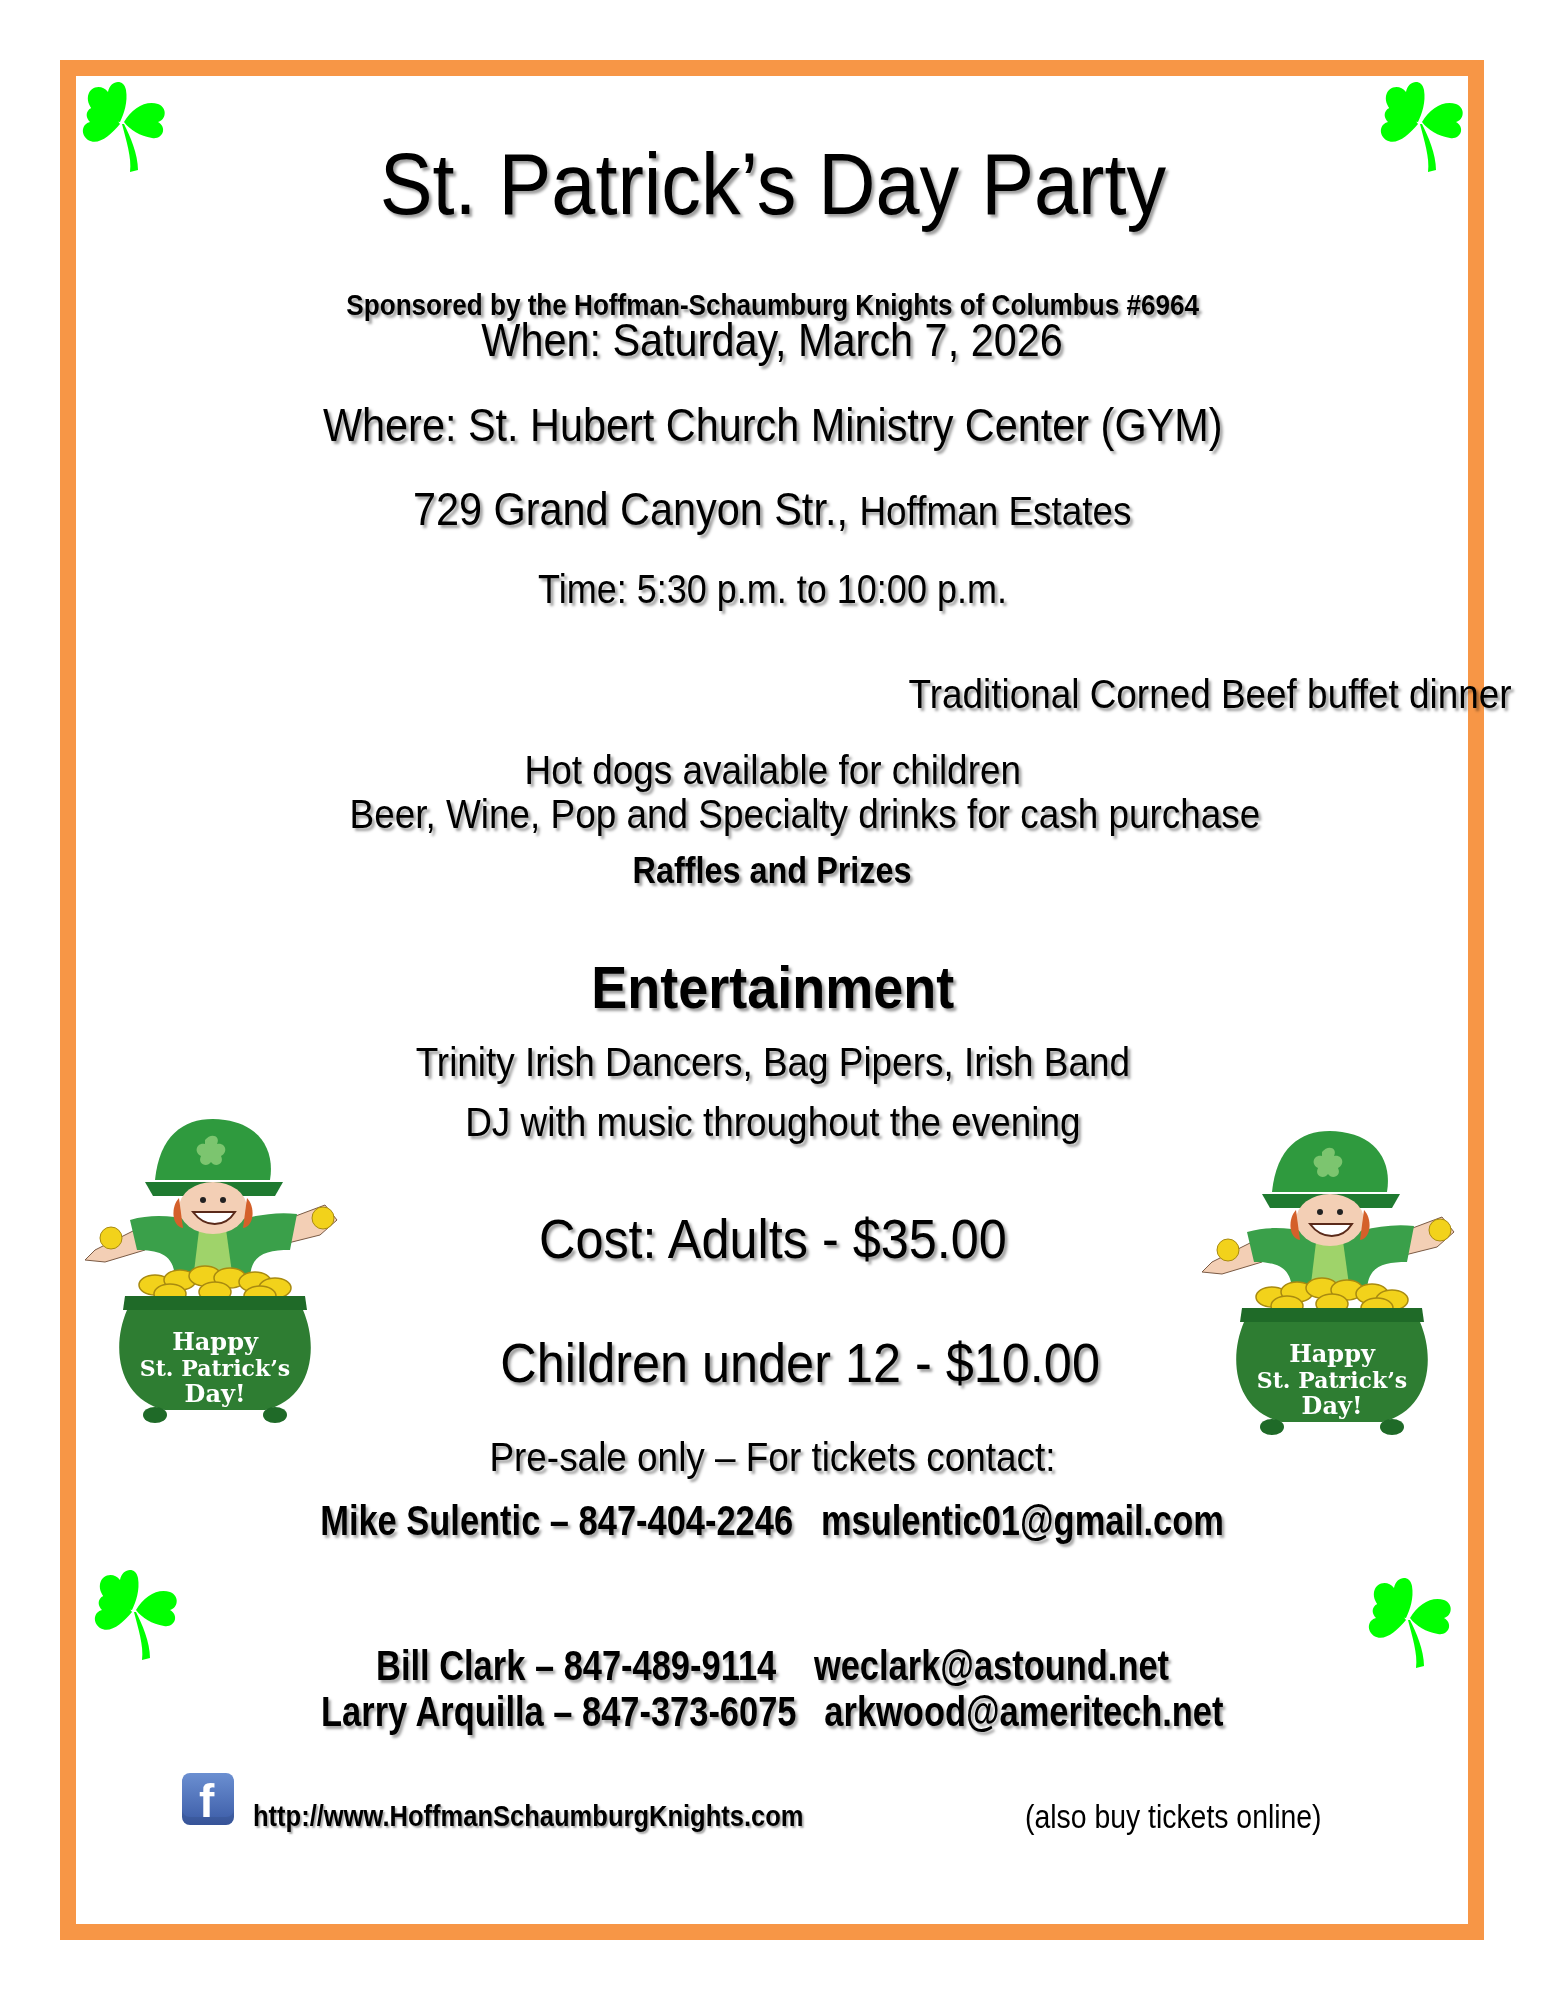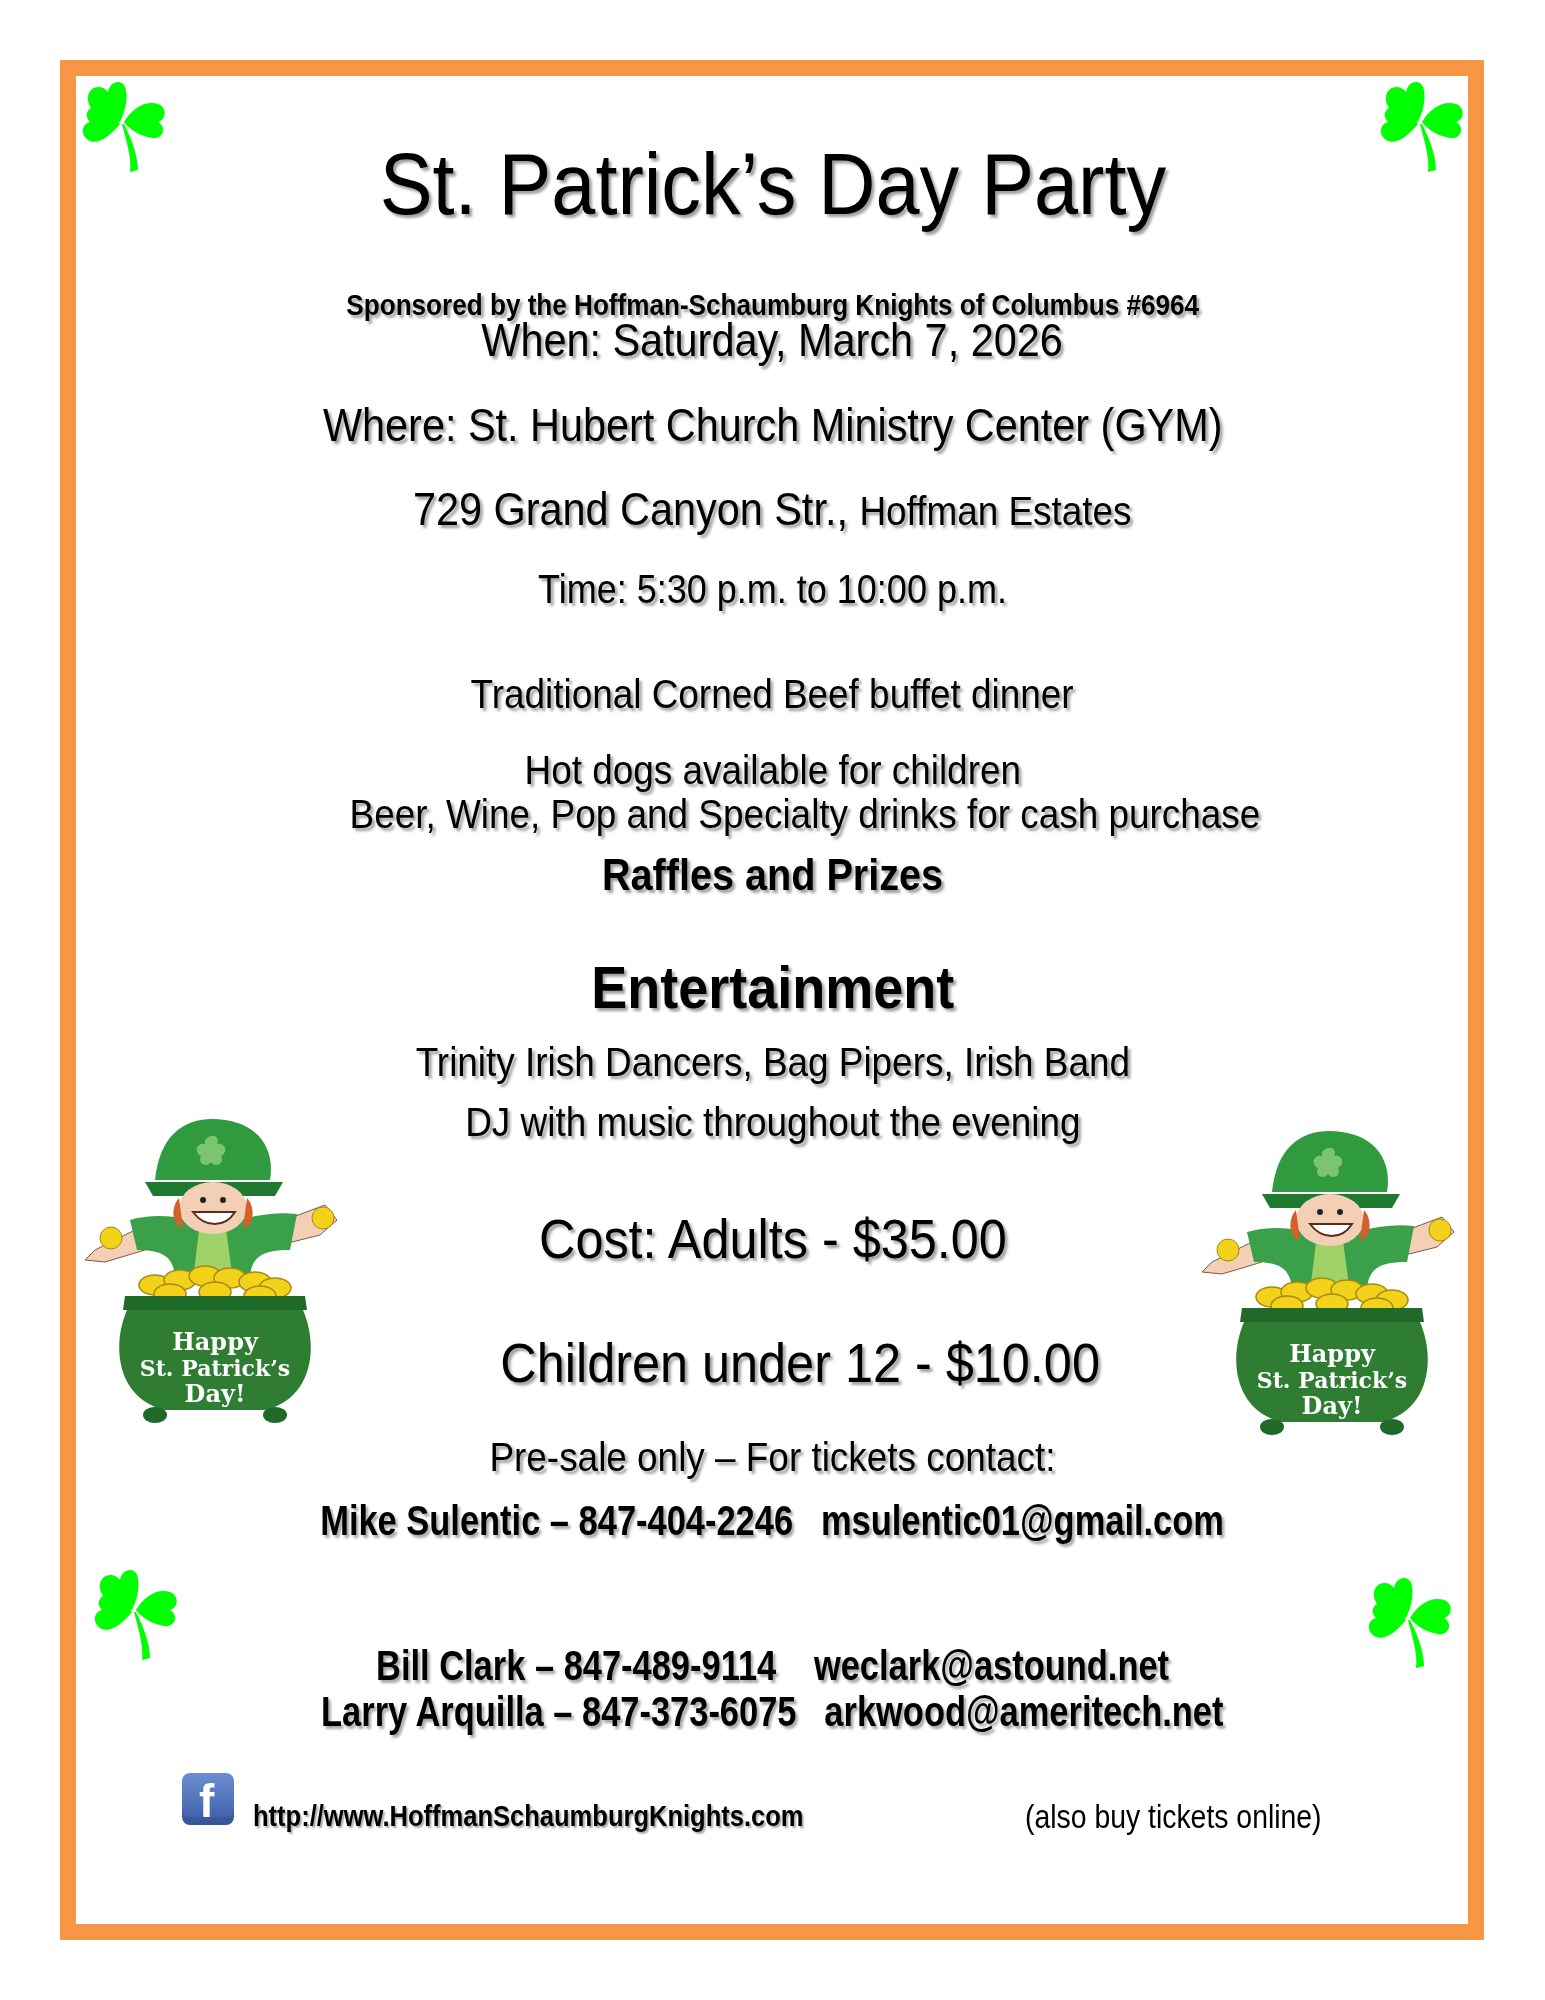--- a/index.html
+++ b/index.html
@@ -10,24 +10,24 @@
   .line { position:absolute; left:0; width:1545px; text-align:center; white-space:nowrap;
           text-shadow: 3px 3px 3px rgba(0,0,0,0.38); line-height:1; }
   .condensed { display:inline-block; transform:scaleX(0.9); transform-origin:center; }
   .title { top:140px; font-size:88px; }
   .sponsor { top:251px; font-size:29px; font-weight:bold;margin-top:40px; }
   .when { top:317px; font-size:46px; }
   .where { top:402px; font-size:46px; }
   .addr { top:486px; font-size:46px; }
   .addr .small { font-size:41px; }
   .time { top:569px; font-size:40px; }
-  .menu1 { top:674px; font-size:41px; }
+  .menu1 { top:674px; font-size:41px;text-align:right; }
   .menu2 { top:734px; font-size:41px;margin-top:16px; }
   .menu3 { top:794px; font-size:41px;padding-left:32px; }
-  .raffles { top:853px; font-size:44px; font-weight:bold; }
+  .raffles { top:853px; font-size:36px; font-weight:bold; }
   .ent { top:958px; font-size:60px; font-weight:bold; }
   .trinity { top:1042px; font-size:41px; }
   .dj { top:1102px; font-size:41px;text-align:center; }
   .cost1 { top:1211px; font-size:56px; }
   .cost2 { top:1335px; font-size:56px;padding-left:28px; }
   .presale { top:1437px; font-size:41px; }
   .contact { font-size:42px; font-weight:bold; text-shadow:3px 3px 3px rgba(0,0,0,0.35); }
   .contact .condensed { transform:scaleX(0.82); }
   .c1 { top:1500px; }
   .c2 { top:1645px; }

